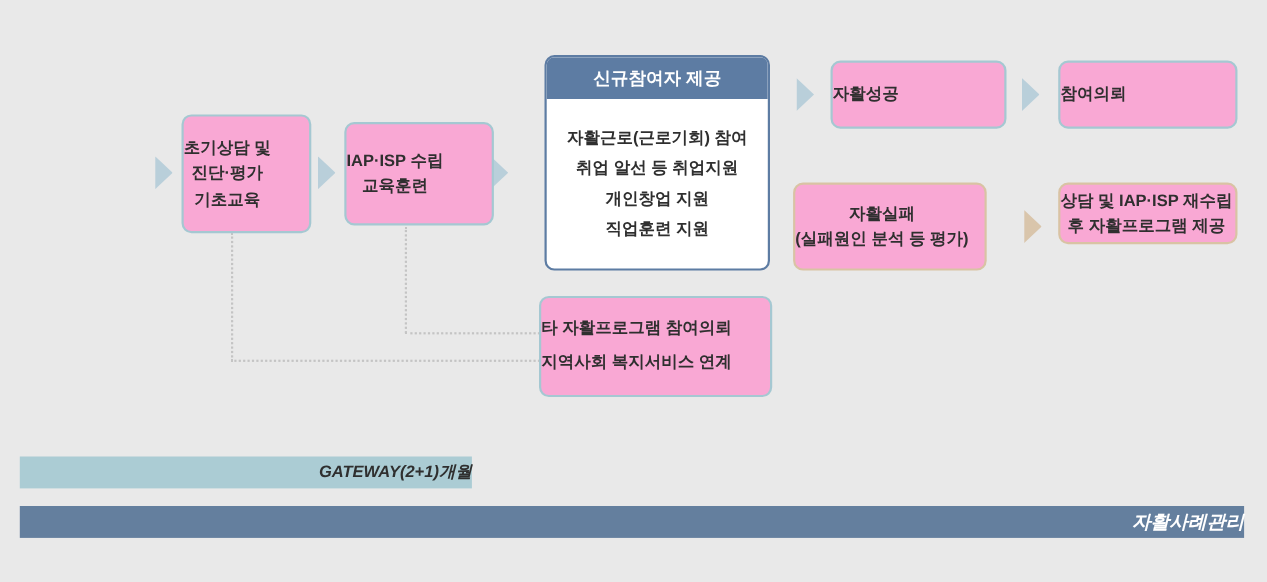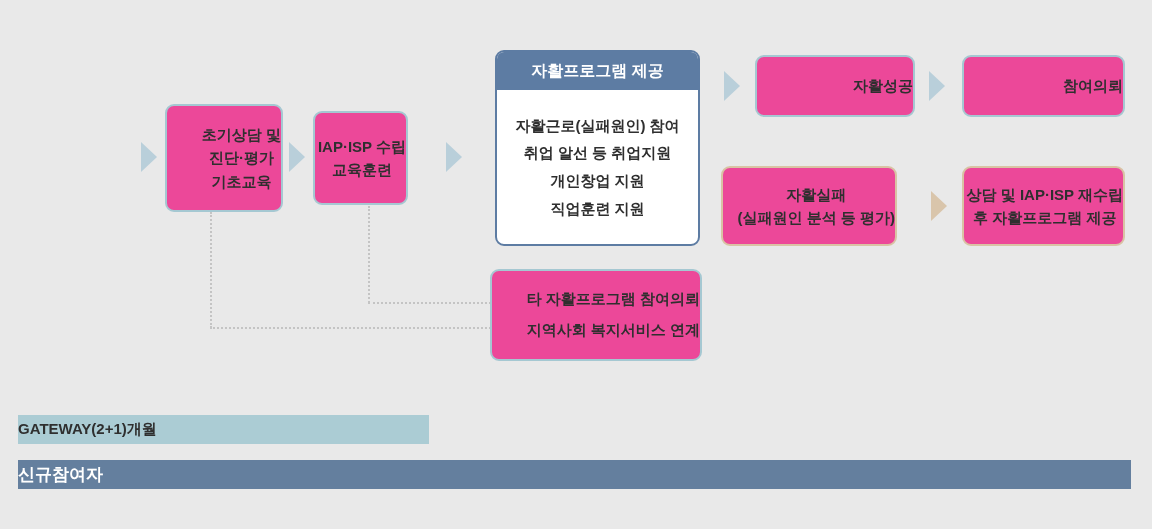--- a/index.html
+++ b/index.html
@@ -9,26 +9,26 @@
   }
   .canvas {
     position: relative;
     width: 1152px;
     height: 529px;
     background: var(--background, #e9e9e9);
     overflow: hidden;
   }
   .box {
     position: absolute;
-    background: #ec4899;
+    background: #f9a8d4;
     border: 2px solid var(--box-border-teal, #a5c8d2);
     border-radius: 9px;
     display: flex;
     align-items: center;
-    justify-content: flex-end;
+    justify-content: flex-start;
     text-align: center;
     font-weight: bold;
     font-size: 15px;
     color: var(--text-dark, #2f2f2f);
     line-height: 1.55;
     white-space: pre-line;
     z-index: 2;
   }
   .box.tan { border-color: var(--box-border-tan, #d9c3a4); }
   .box.wide-lines { line-height: 2.05; }
@@ -74,23 +74,24 @@
     font-weight: bold;
     font-size: 15px;
     color: var(--text-dark, #2f2f2f);
     line-height: 1.85;
     white-space: pre-line;
   }
   .bar {
     position: absolute;
     display: flex;
     align-items: center;
-    justify-content: flex-start;
+    justify-content: flex-end;
     font-weight: bold;
     z-index: 2;
+    font-style: italic;
   }
   .bar.gateway {
     left: 18px; top: 415px; width: 411px; height: 29px;
     background: var(--gateway-bg, #abccd4);
     color: var(--text-dark, #2b2b2b);
     font-size: 15px;
   }
   .bar.casebar {
     left: 18px; top: 460px; width: 1113px; height: 29px;
     background: var(--case-bar-bg, #647f9e);
@@ -112,60 +113,60 @@
   <div class="chevron" style="left:141px; top:142px;"></div>
 
   <div class="box" style="left:165px; top:104px; width:118px; height:108px;">
     <span>초기상담 및
 진단·평가
 기초교육</span>
   </div>
 
   <div class="chevron" style="left:289px; top:142px;"></div>
 
-  <div class="box" style="left:313px; top:111px; width:95px; height:94px;">
+  <div class="box" style="left:313px; top:111px; width:136px; height:94px;">
     <span>IAP·ISP 수립
 교육훈련</span>
   </div>
 
   <div class="chevron" style="left:446px; top:142px;"></div>
 
   <div class="program">
-    <div class="program-header">자활프로그램 제공</div>
-    <div class="program-body">자활근로(실패원인) 참여
+    <div class="program-header">신규참여자 제공</div>
+    <div class="program-body">자활근로(근로기회) 참여
 취업 알선 등 취업지원
 개인창업 지원
 직업훈련 지원</div>
   </div>
 
   <div class="chevron" style="left:724px; top:71px;"></div>
   <div class="box" style="left:755px; top:55px; width:160px; height:62px;">
     <span>자활성공</span>
   </div>
   <div class="chevron" style="left:929px; top:71px;"></div>
   <div class="box" style="left:962px; top:55px; width:163px; height:62px;">
     <span>참여의뢰</span>
   </div>
 
   <div class="chevron tan" style="left:724px; top:191px;"></div>
   <div class="box tan" style="left:721px; top:166px; width:176px; height:80px;">
     <span>자활실패
 (실패원인 분석 등 평가)</span>
   </div>
   <div class="chevron tan" style="left:931px; top:191px;"></div>
-  <div class="box tan" style="left:962px; top:166px; width:163px; height:80px;">
+  <div class="box tan" style="left:962px; top:166px; width:163px; height:56px;">
     <span>상담 및 IAP·ISP 재수립
 후 자활프로그램 제공</span>
   </div>
 
   <div class="box wide-lines" style="left:490px; top:269px; width:212px; height:92px;">
     <span>타 자활프로그램 참여의뢰
 지역사회 복지서비스 연계</span>
   </div>
 
   <div class="bar gateway">
     <span>GATEWAY(2+1)개월</span>
   </div>
   <div class="bar casebar">
-    <span>신규참여자</span>
+    <span>자활사례관리</span>
   </div>
 
 </div>
 
 </body></html>

